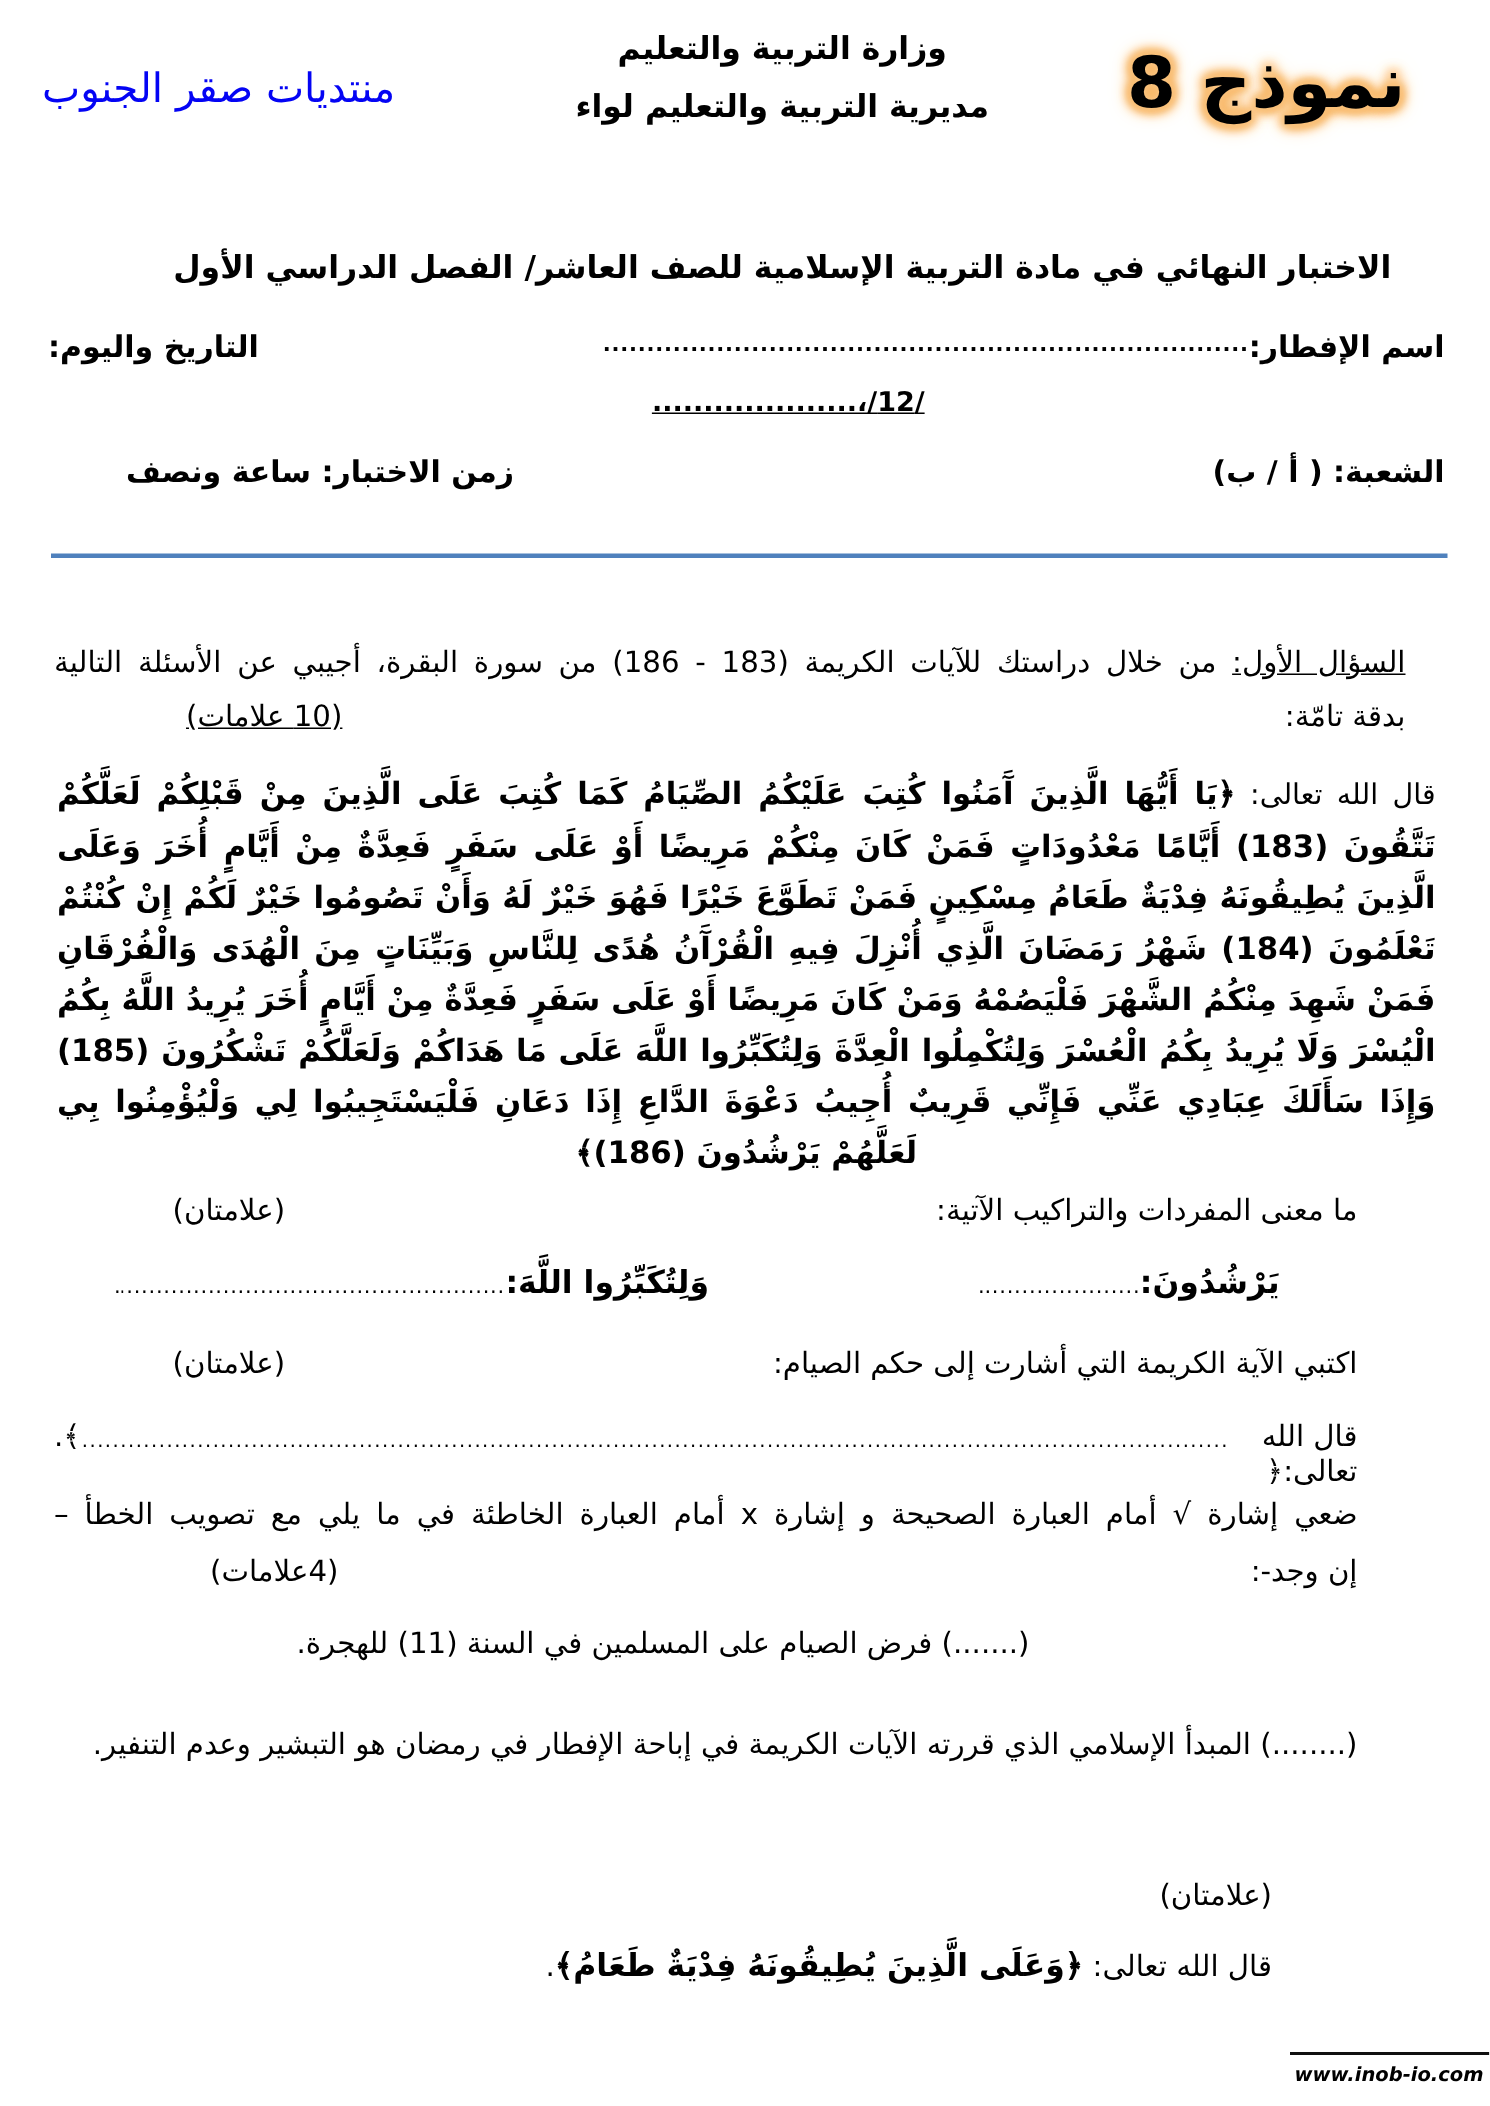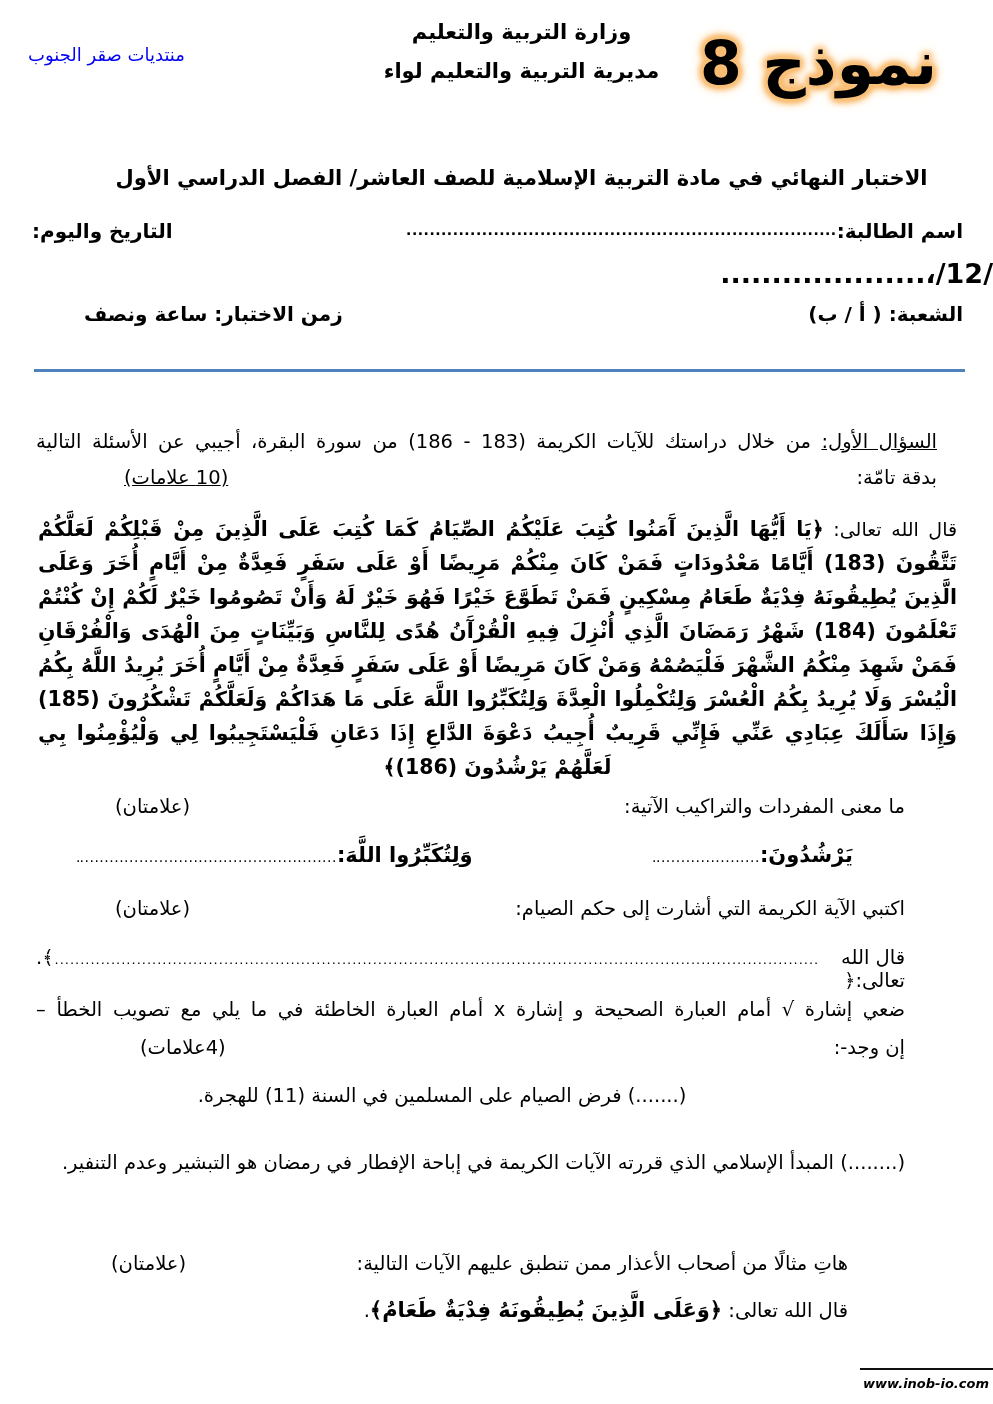--- a/index.html
+++ b/index.html
@@ -5,37 +5,37 @@
   * { margin:0; padding:0; box-sizing:border-box; }
   html,body { background:#ffffff; }
   .page {
     position:relative; width:993px; height:1404px; margin:0 auto;
     background:#ffffff; overflow:hidden; direction:rtl; color:#000;
     font-family:"DejaVu Sans", sans-serif;
   }
   .abs { position:absolute; }
   .ul { text-decoration:underline; }
 
-  .watermark { top:44px; left:28px; font-size:18px; color:#0404f4; }
+  .watermark { top:44px; left:28px; font-size:27px; color:#0404f4; }
   .badge {
-    top:28px; right:56px; font-size:60px; font-weight:bold; color:#000;
+    top:28px; right:56px; font-size:47px; font-weight:bold; color:#000;
     text-shadow: 0 0 5px #fbc98c, 0 0 9px #f8b868, 0 0 14px #f8b868,
       2px 2px 7px #f8b868, -2px -2px 7px #f8b868, 2px -2px 7px #f8b868, -2px 2px 7px #f8b868;
   }
 
   .hdr { left:50px; right:0; text-align:center; font-weight:bold; font-size:21px; }
   .hdr-1 { top:20px; }
   .hdr-2 { top:59px; }
   .hdr-3 { top:118px; }
   .hdr-4 { top:166px; font-size:21px; }
 
   .info-row { left:32px; right:30px; display:flex; justify-content:space-between;
     align-items:baseline; font-weight:bold; font-size:20px; }
   .info-1 { top:219px; }
-  .info-2 { top:258px; left:58px; right:0; text-align:right; font-weight:bold; font-size:27px; }
+  .info-2 { top:258px; left:58px; right:0; text-align:center; font-weight:bold; font-size:18px;text-decoration:underline; }
   .info-3 { top:302px; }
   .name-dots { display:inline-block; width:430px; overflow:hidden; white-space:nowrap;
     font-size:14px; vertical-align:baseline; letter-spacing:0.5px; }
   .time-cell { margin-left:52px; }
 
   .rule { top:369px; left:34px; right:28px; height:3px; background:#4f81bd; }
 
   .q { font-size:19.5px; }
   .jl { text-align:justify; text-align-last:justify; }
   .q1-l1 { top:430px; right:56px; left:36px; }
@@ -81,21 +81,21 @@
 
   <div class="abs watermark">منتديات صقر الجنوب</div>
   <div class="abs badge">نموذج 8</div>
 
   <div class="abs hdr hdr-1">وزارة التربية والتعليم</div>
   <div class="abs hdr hdr-2">مديرية التربية والتعليم لواء</div>
   <div class="abs hdr hdr-4">الاختبار النهائي في مادة التربية الإسلامية للصف العاشر/ الفصل الدراسي الأول</div>
 
   <div class="abs info-row info-1">
     <span>
-      <span>اسم الطالبة:</span><span class="name-dots">........................................................................................................................</span>
+      <span>اسم الإفطار:</span><span class="name-dots">........................................................................................................................</span>
     </span>
     <span>التاريخ واليوم:</span>
   </div>
 
   <div class="abs info-2">/12/،....................</div>
 
   <div class="abs info-row info-3">
     <span>الشعبة: ( أ / ب)</span>
     <span class="time-cell">زمن الاختبار: ساعة ونصف</span>
   </div>
@@ -143,21 +143,20 @@
 
   <div class="abs q tf-l1 jl">ضعي إشارة √ أمام العبارة الصحيحة و إشارة x أمام العبارة الخاطئة في ما يلي مع تصويب الخطأ –</div>
   <div class="abs q tf-l2">
     <span>إن وجد-:</span>
     <span class="tf-marks">(4علامات)</span>
   </div>
   <div class="abs q tf-item1">(.......) فرض الصيام على المسلمين في السنة (11) للهجرة.</div>
   <div class="abs q tf-item2">(........) المبدأ الإسلامي الذي قررته الآيات الكريمة في إباحة الإفطار في رمضان هو التبشير وعدم التنفير.</div>
 
   <div class="abs q example-row">
-    <span>هاتِ مثالًا من أصحاب الأعذار ممن تنطبق عليهم الآيات التالية:</span>
     <span class="example-marks">(علامتان)</span>
   </div>
   <div class="abs final-verse">
     <span>قال الله تعالى: </span><span class="v">﴿وَعَلَى الَّذِينَ يُطِيقُونَهُ فِدْيَةٌ طَعَامُ﴾</span><span>.</span>
   </div>
 
   <div class="abs footer-line"></div>
   <div class="abs footer-url">www.inob-io.com</div>
 
 </div>

